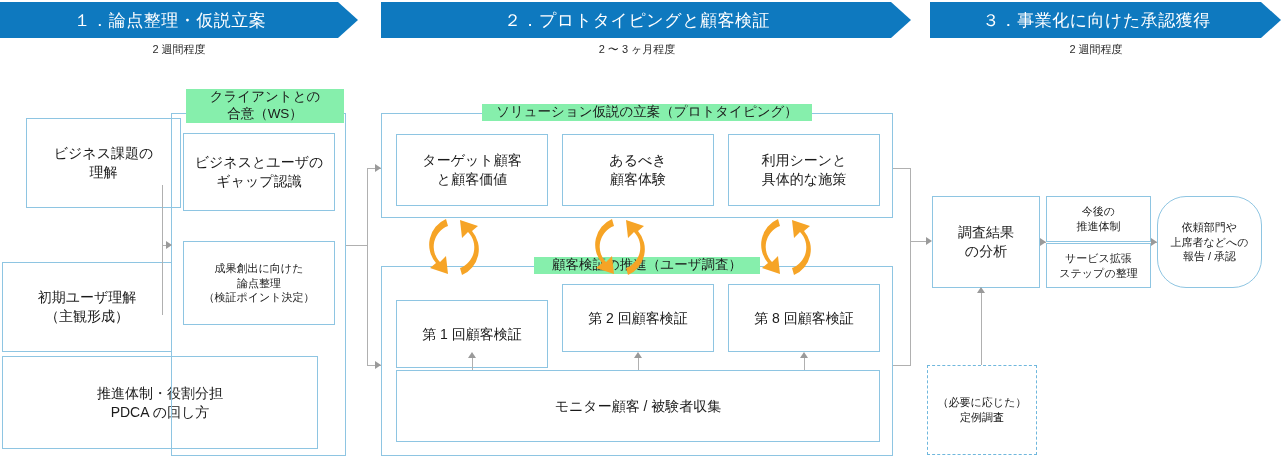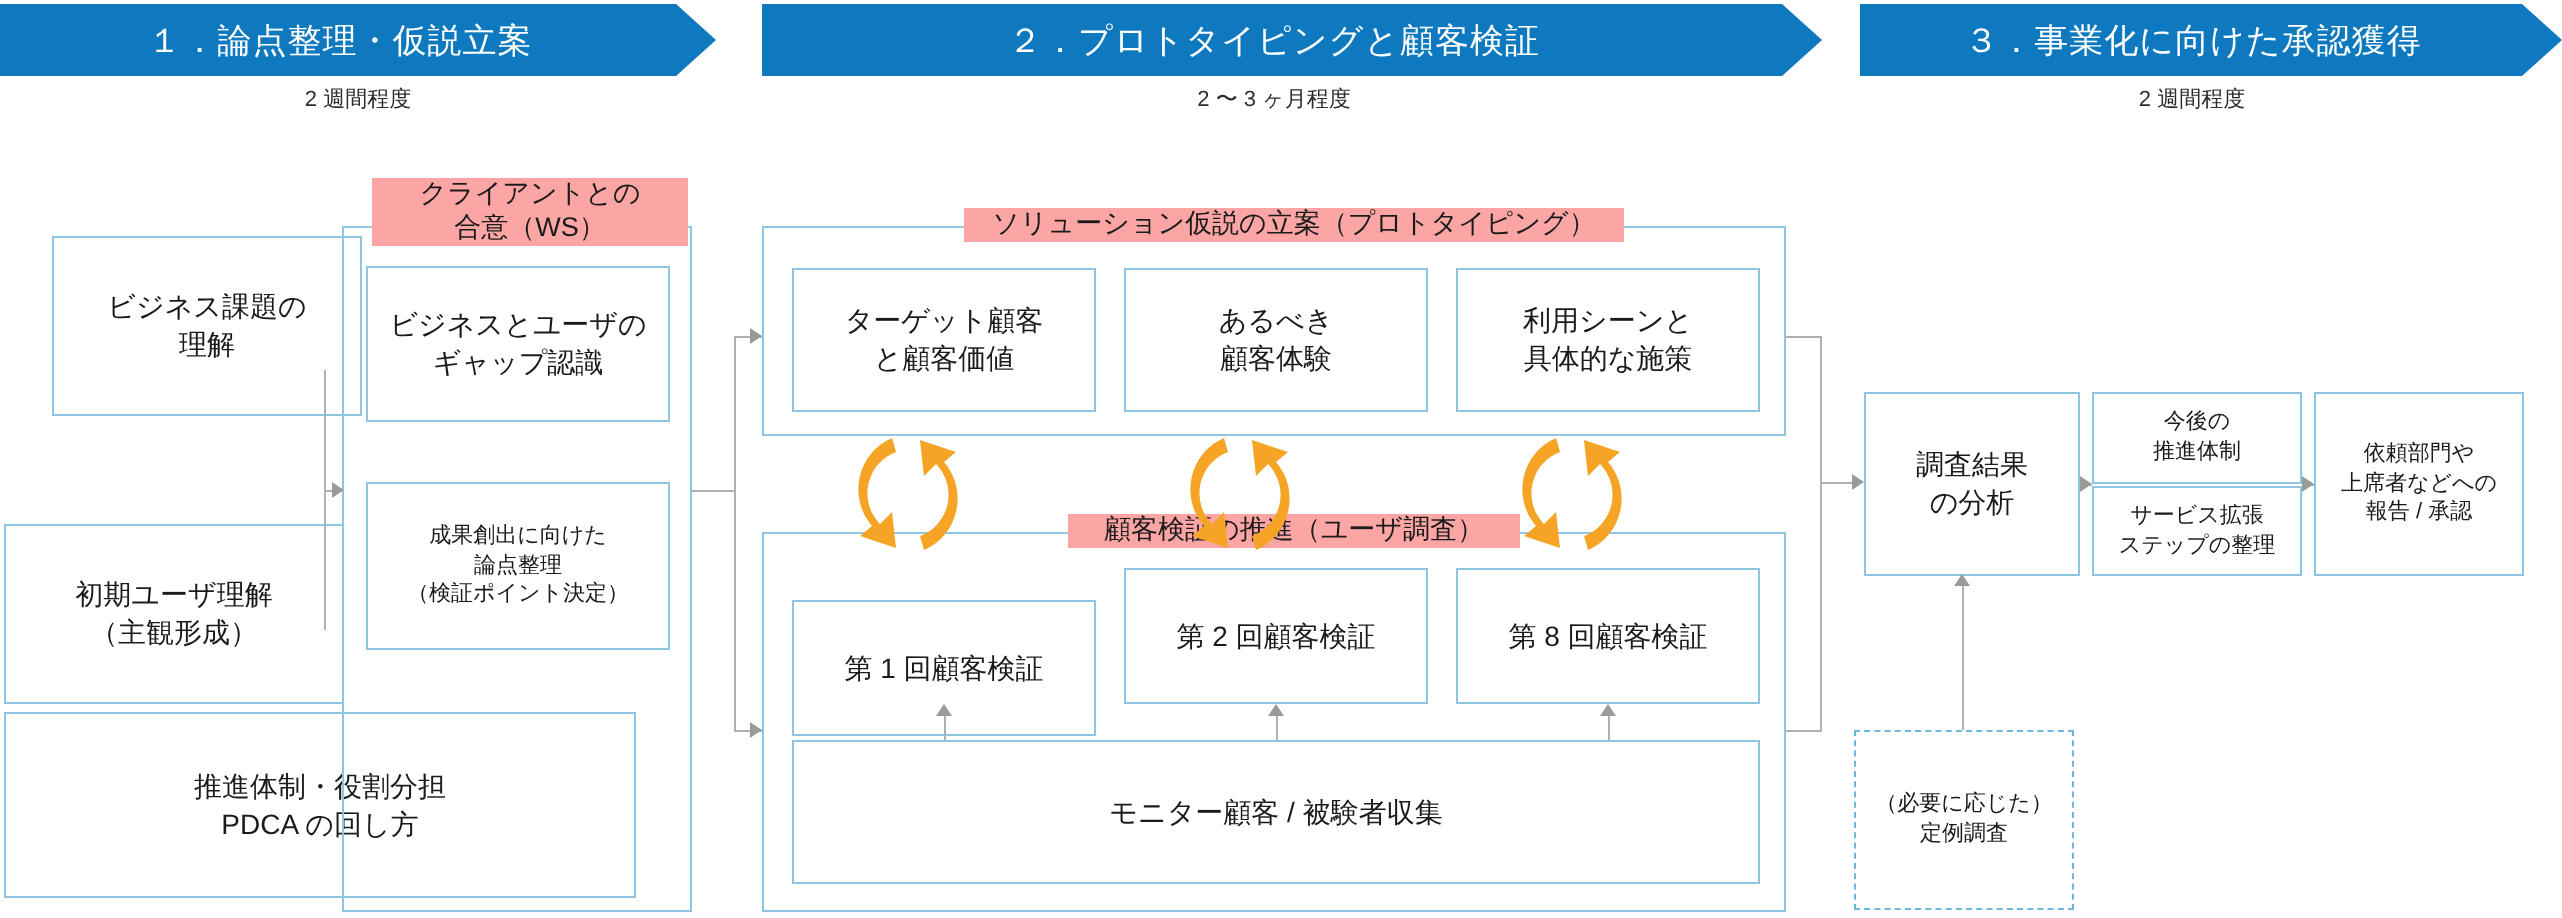--- a/index.html
+++ b/index.html
@@ -62,21 +62,21 @@
   }
   
   .group {
     position: absolute;
     box-sizing: border-box;
     border: 1px solid #8ec5e2;
     background: transparent;
   }
   .group-label {
     position: absolute;
-    background: #fca5a5;
+    background: #86efac;
     font-size: 13.5px;
     color: #1a1a1a;
     text-align: center;
     line-height: 1.25;
     padding: 0 6px;
     white-space: pre-line;
   }
   
   .conn {
     position: absolute;
@@ -203,21 +203,21 @@
   <div class="arrowhead right" style="left:926px; top:237px;"></div>
 
   <div class="box" style="left:932px; top:196px; width:108px; height:92px;">調査結果
 の分析</div>
 
   <div class="box sm" style="left:1046px; top:196px; width:105px; height:46px;">今後の
 推進体制</div>
   <div class="box sm" style="left:1046px; top:243px; width:105px; height:45px;">サービス拡張
 ステップの整理</div>
 
-  <div class="box sm" style="left:1157px; top:196px; width:105px; height:92px;">依頼部門や
+  <div class="box sm" style="left:1157px; top:196px; width:105px; height:92px;border-radius:29px;">依頼部門や
 上席者などへの
 報告 / 承認</div>
 
   <div class="conn h" style="left:1040px; top:242px; width:6px;"></div>
   <div class="arrowhead right" style="left:1040px; top:238px;"></div>
   <div class="conn h" style="left:1151px; top:242px; width:6px;"></div>
   <div class="arrowhead right" style="left:1151px; top:238px;"></div>
 
   <div class="box dashed sm" style="left:927px; top:365px; width:110px; height:90px;">（必要に応じた）
 定例調査</div>

